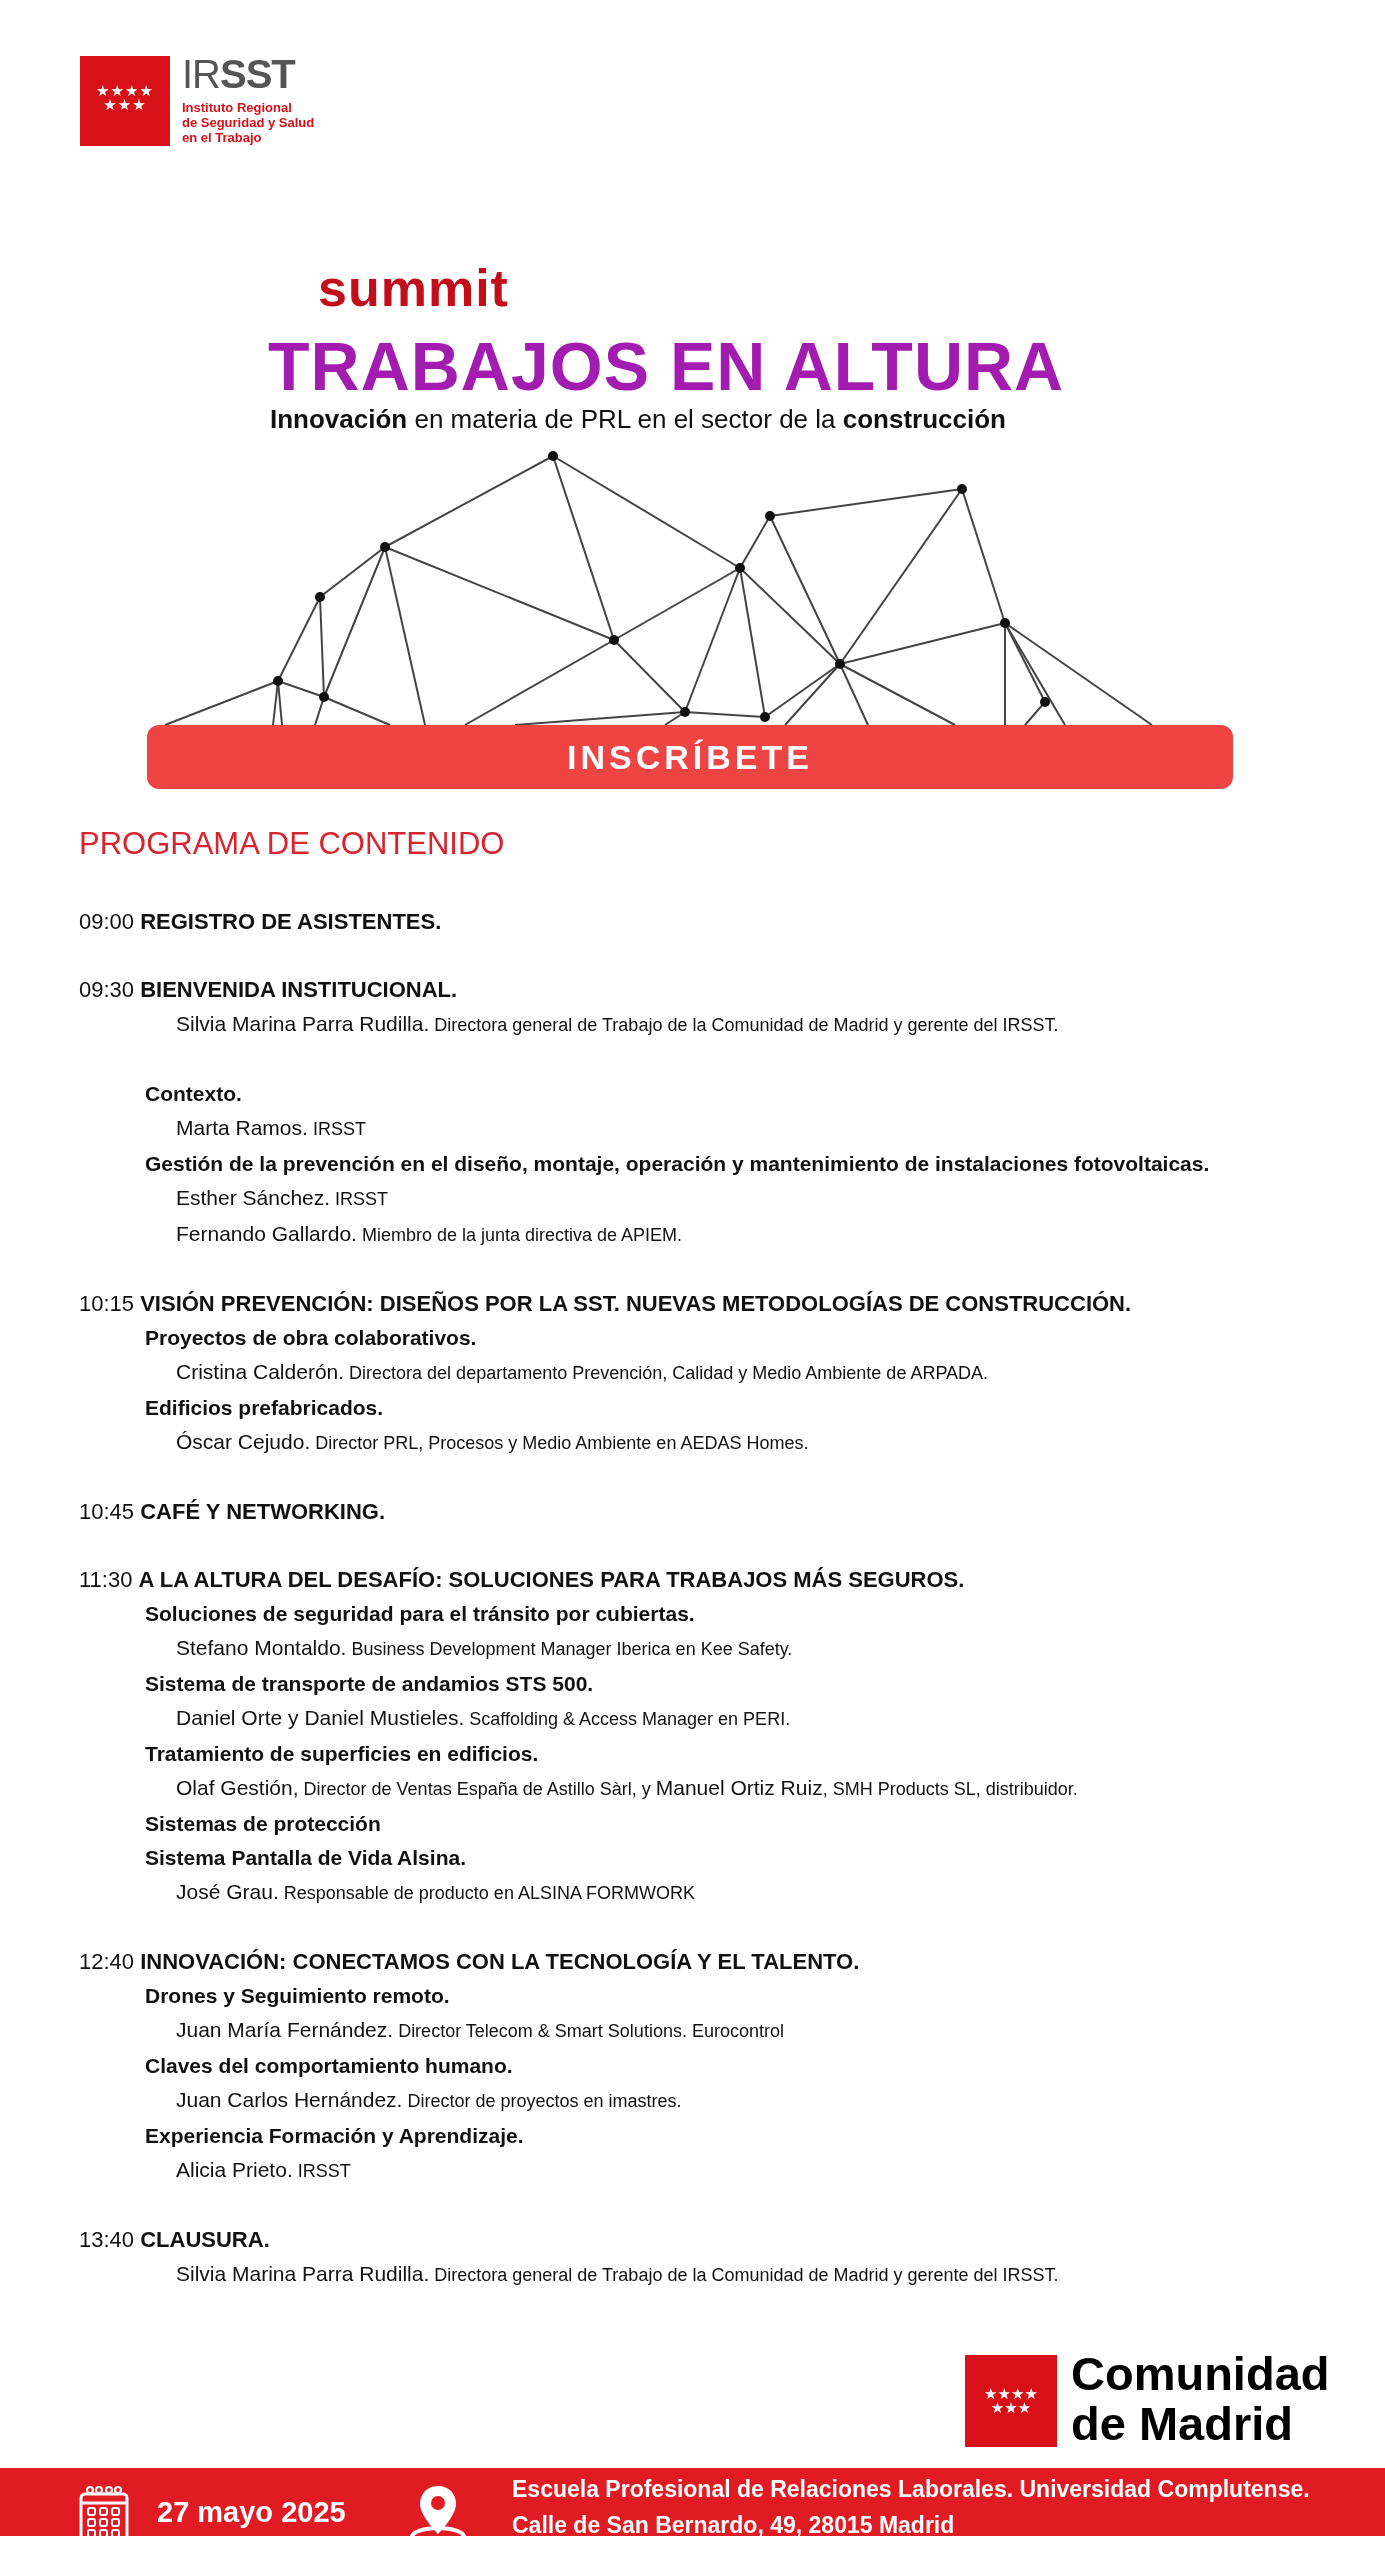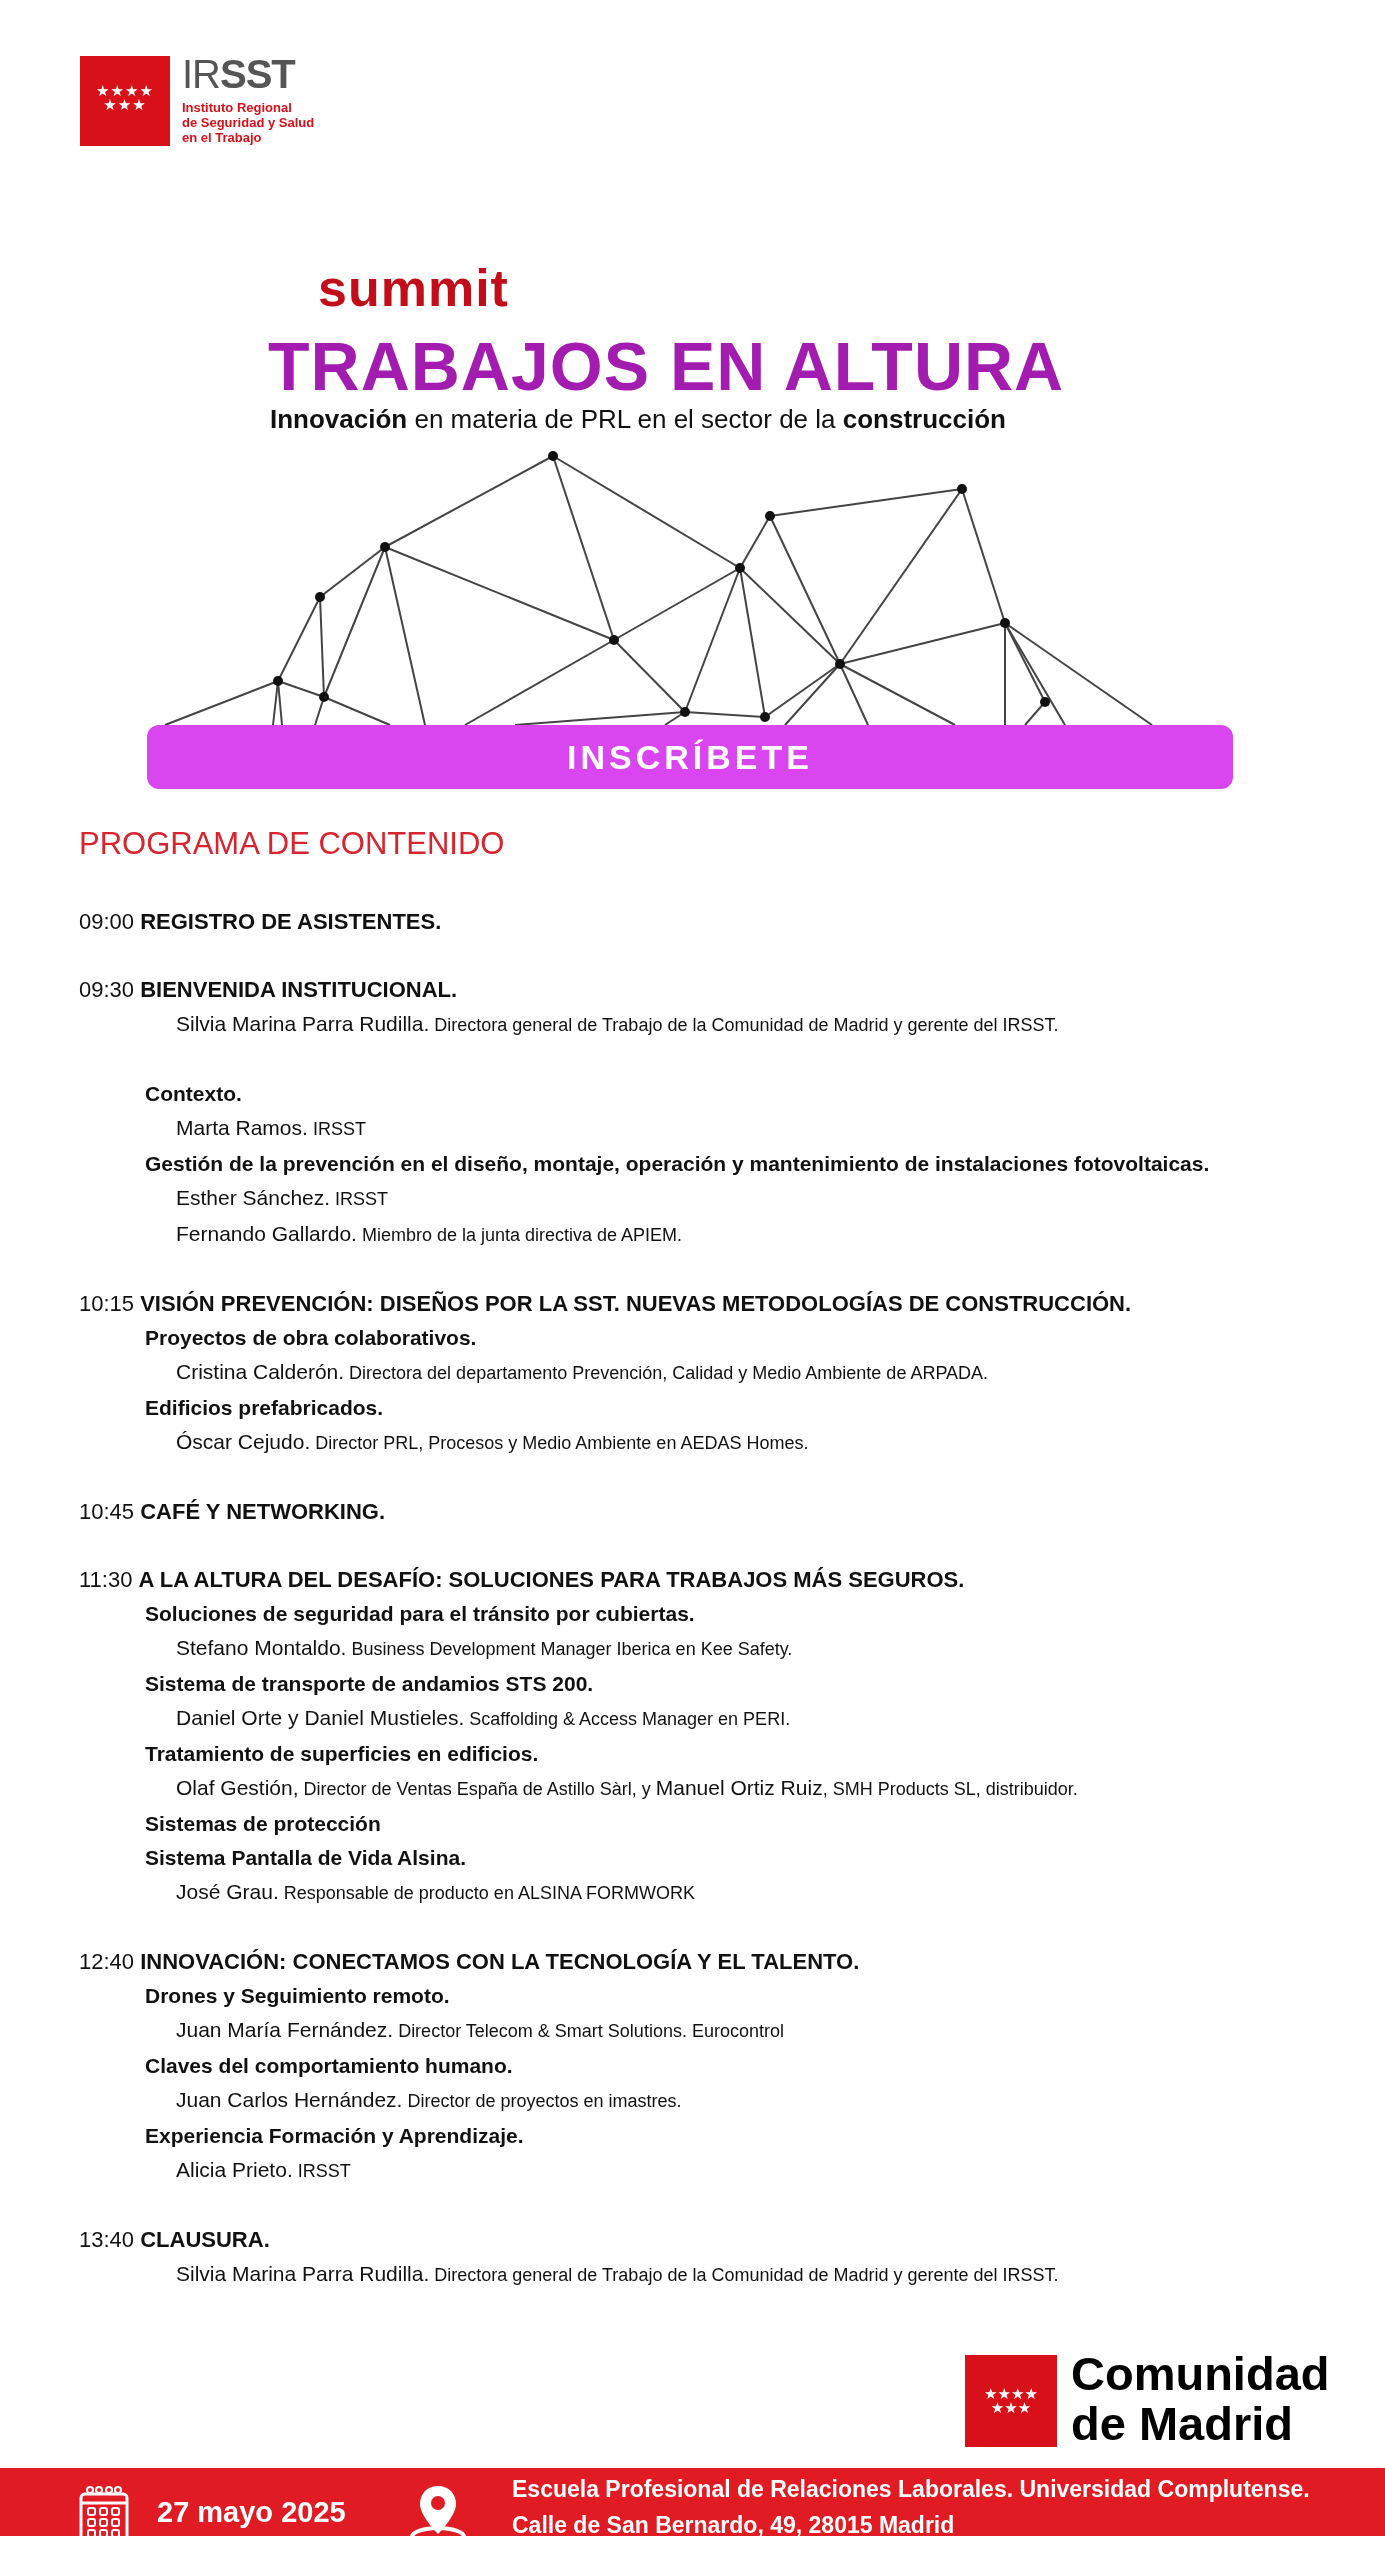--- a/index.html
+++ b/index.html
@@ -15,21 +15,21 @@
 
     .summit { position: absolute; left: 270px; top: 262px; font-size: 52px; font-weight: 700; color: #c20e1a; line-height: 1; letter-spacing: 1px; margin-left: 48px; }
     .title { position: absolute; left: 268px; top: 332px; font-size: 68px; font-weight: 700; color: #a21caf; line-height: 1; letter-spacing: 1px; }
     .subtitle { position: absolute; left: 270px; top: 404px; font-size: 26px; color: #111; }
     .subtitle b { font-weight: 700; }
 
     .network { position: absolute; left: 140px; top: 440px; width: 1100px; height: 300px; }
     .network line { stroke: #444; stroke-width: 2; }
     .network circle { fill: #111; }
 
-    .cta { position: absolute; left: 147px; top: 725px; width: 1086px; height: 64px; background: #d946ef; border-radius: 12px; color: #fff; font-size: 34px; font-weight: 700; letter-spacing: 4px; text-align: center; line-height: 64px; border: none; padding: 0; font-family: "Liberation Sans", sans-serif; }
+    .cta { position: absolute; left: 147px; top: 725px; width: 1086px; height: 64px; background: #ef4444; border-radius: 12px; color: #fff; font-size: 34px; font-weight: 700; letter-spacing: 4px; text-align: center; line-height: 64px; border: none; padding: 0; font-family: "Liberation Sans", sans-serif; }
 
     .prog-title { position: absolute; left: 79px; top: 826px; font-size: 31px; color: #d7242f; }
 
     .program { position: absolute; left: 79px; top: 905px; width: 1290px; }
     .block { margin-bottom: 34px; }
     .line-time { font-size: 22px; line-height: 34px; }
     .line-time .t { font-weight: 400; }
     .line-time .h { font-weight: 700; }
     .topic { font-size: 21px; font-weight: 700; line-height: 34px; padding-left: 66px; }
     .speaker { line-height: 34px; padding-left: 97px; }
@@ -155,21 +155,21 @@
       <div class="topic">Edificios prefabricados.</div>
       <div class="speaker"><span class="n">Óscar Cejudo.</span><span class="r">  Director PRL, Procesos y Medio Ambiente en AEDAS Homes.</span></div>
     </div>
     <div class="block">
       <div class="line-time"><span class="t">10:45</span> <span class="h">CAFÉ Y NETWORKING.</span></div>
     </div>
     <div class="block">
       <div class="line-time"><span class="t">11:30</span> <span class="h">A LA ALTURA DEL DESAFÍO: SOLUCIONES PARA TRABAJOS MÁS SEGUROS.</span></div>
       <div class="topic">Soluciones de seguridad para el tránsito por cubiertas.</div>
       <div class="speaker"><span class="n">Stefano Montaldo.</span><span class="r">  Business Development Manager Iberica en Kee Safety.</span></div>
-      <div class="topic">Sistema de transporte de andamios STS 200.</div>
+      <div class="topic">Sistema de transporte de andamios STS 500.</div>
       <div class="speaker"><span class="n">Daniel Orte y Daniel Mustieles.</span><span class="r"> Scaffolding &amp; Access Manager en PERI.</span></div>
       <div class="topic">Tratamiento de superficies en edificios.</div>
       <div class="speaker"><span class="n">Olaf Gestión,</span><span class="r"> Director de Ventas España de Astillo Sàrl, y </span><span class="n">Manuel Ortiz Ruiz</span><span class="r">, SMH Products SL, distribuidor.</span></div>
       <div class="topic">Sistemas de protección</div>
       <div class="topic">Sistema Pantalla de Vida Alsina.</div>
       <div class="speaker"><span class="n">José Grau.</span><span class="r"> Responsable de producto en ALSINA FORMWORK</span></div>
     </div>
     <div class="block">
       <div class="line-time"><span class="t">12:40</span> <span class="h">INNOVACIÓN: CONECTAMOS CON LA TECNOLOGÍA Y EL TALENTO.</span></div>
       <div class="topic">Drones y Seguimiento remoto.</div>

